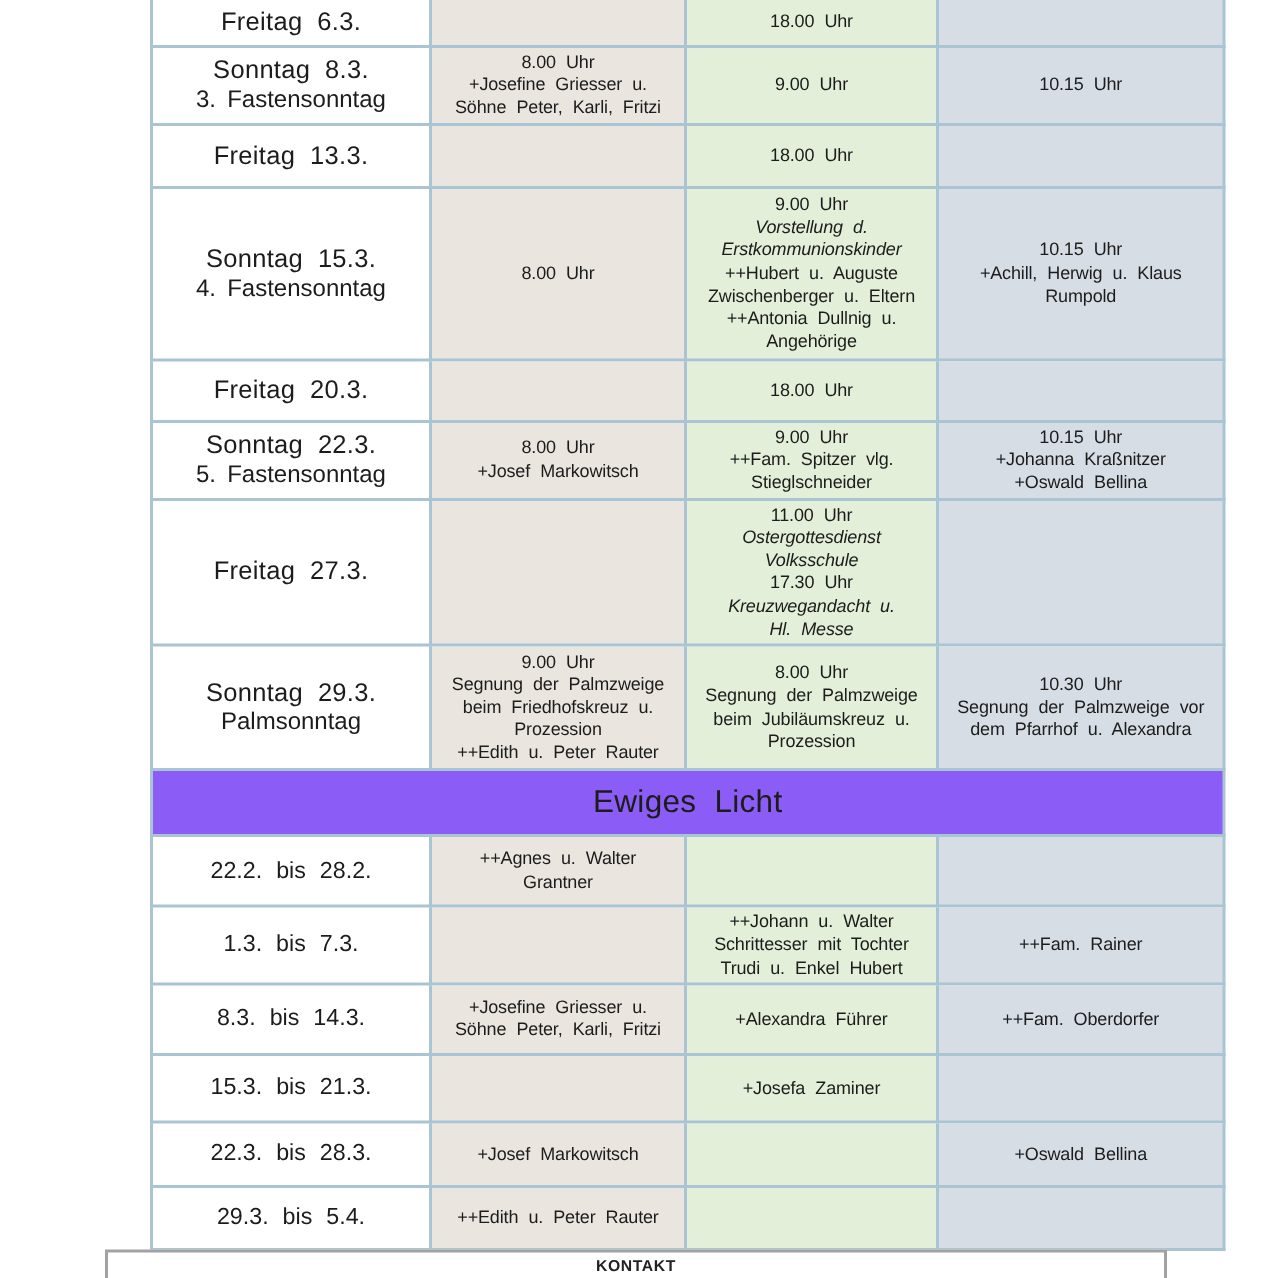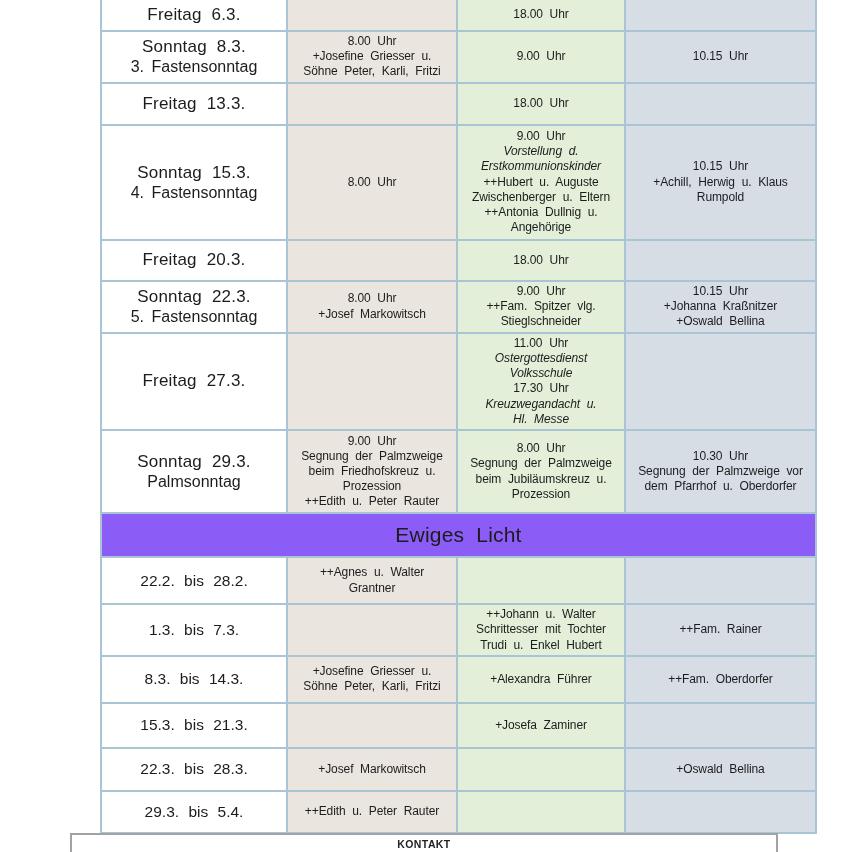--- a/index.html
+++ b/index.html
@@ -232,21 +232,21 @@
           </td>
           <td class="c3">
             <div class="line">8.00 Uhr</div>
             <div class="line">Segnung der Palmzweige</div>
             <div class="line">beim Jubiläumskreuz u.</div>
             <div class="line">Prozession</div>
           </td>
           <td class="c4">
             <div class="line">10.30 Uhr</div>
             <div class="line">Segnung der Palmzweige vor</div>
-            <div class="line">dem Pfarrhof u. Oberdorfer</div>
+            <div class="line">dem Pfarrhof u. Alexandra</div>
           </td>
         </tr>
         <tr class="banner-row">
           <td colspan="4">
             <div class="banner-text">Ewiges Licht</div>
           </td>
         </tr>
         <tr>
           <td class="date">
             <div class="ew-date">22.2. bis 28.2.</div>

